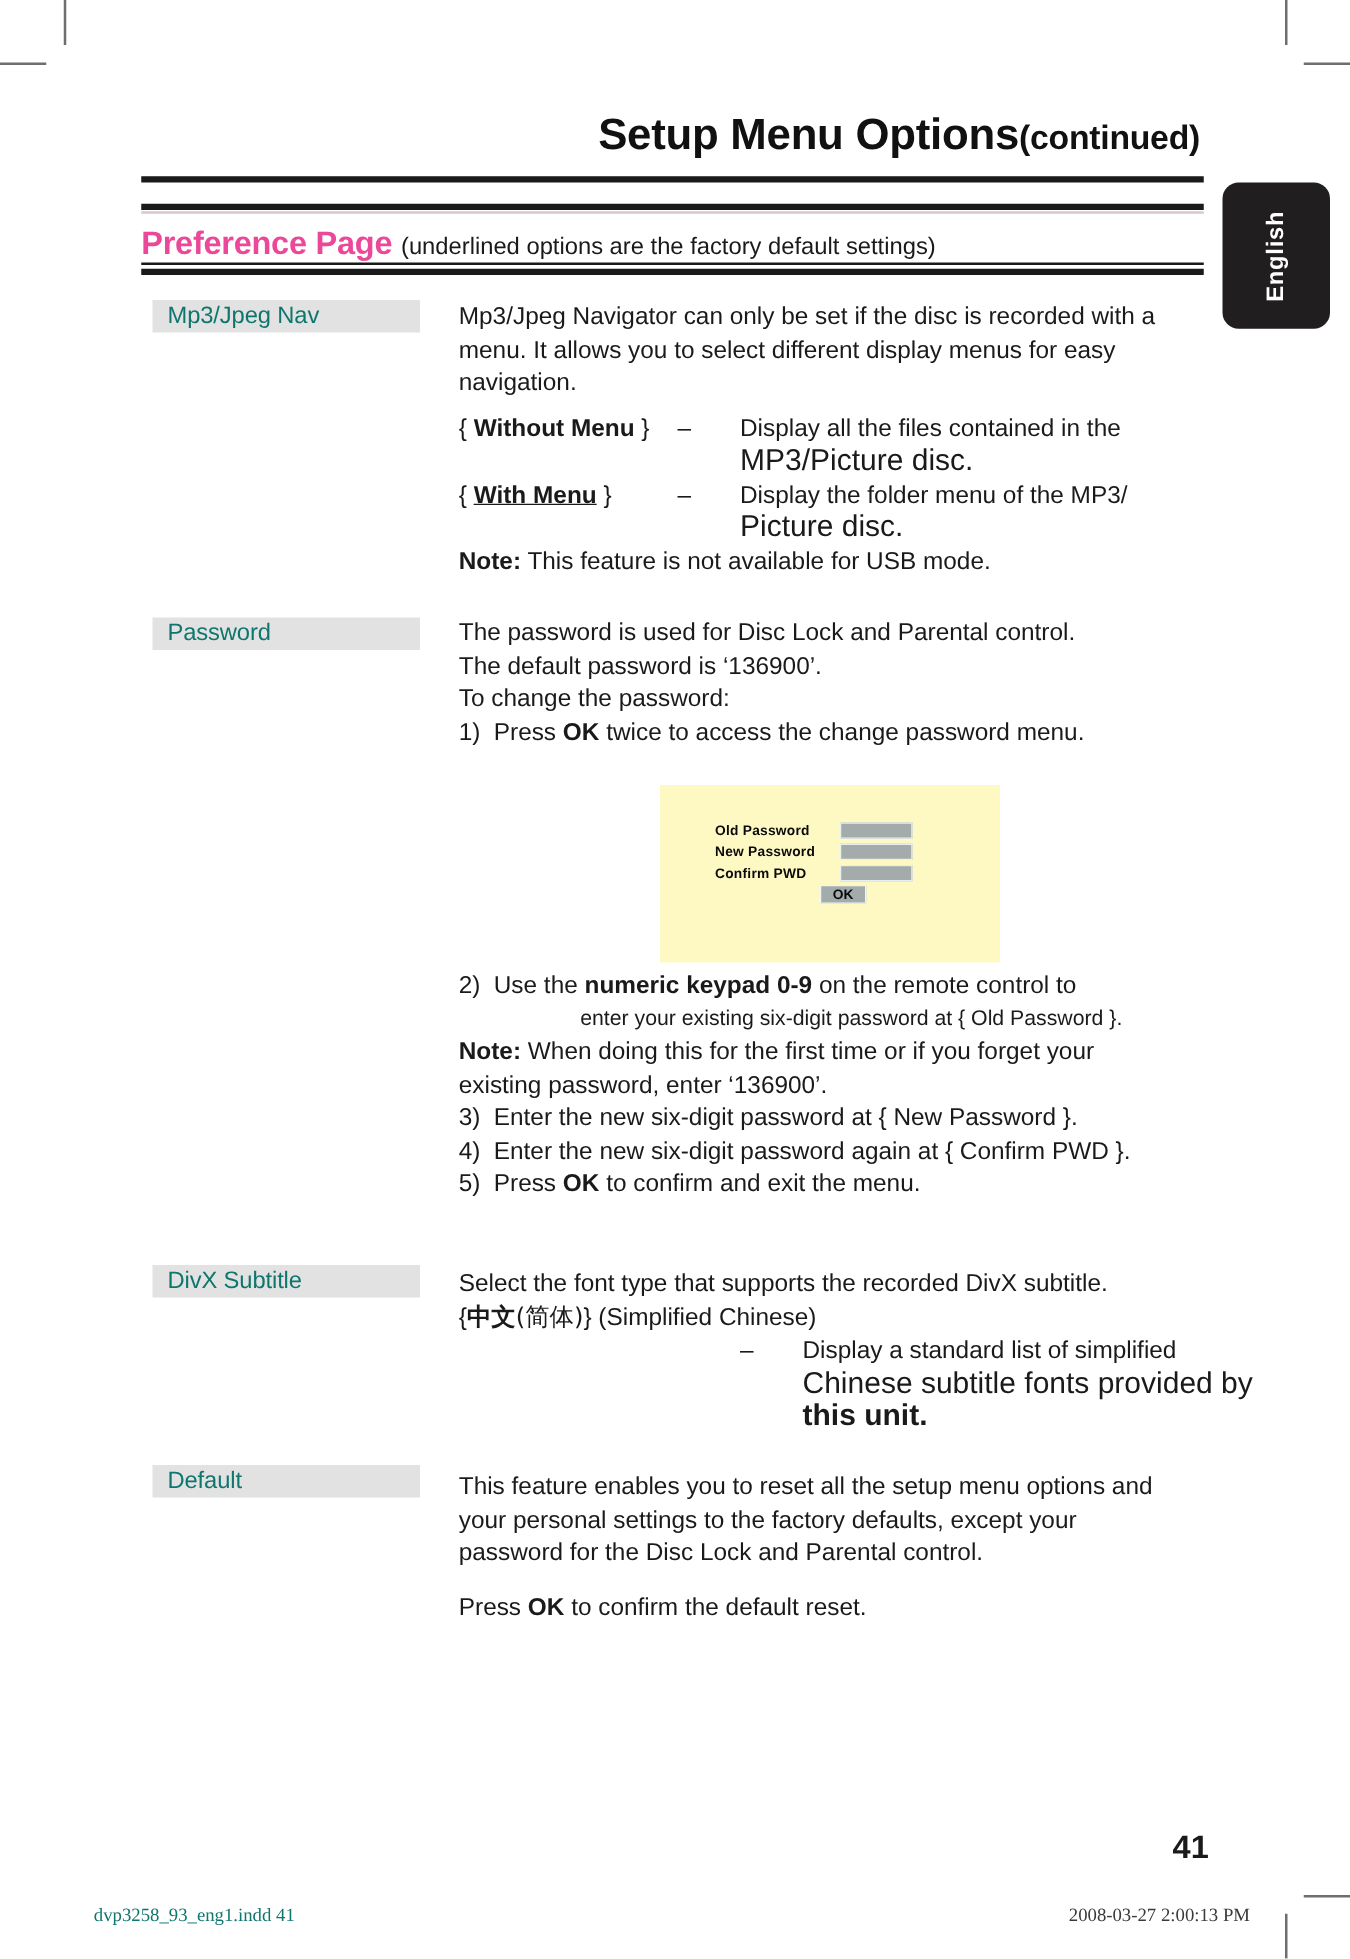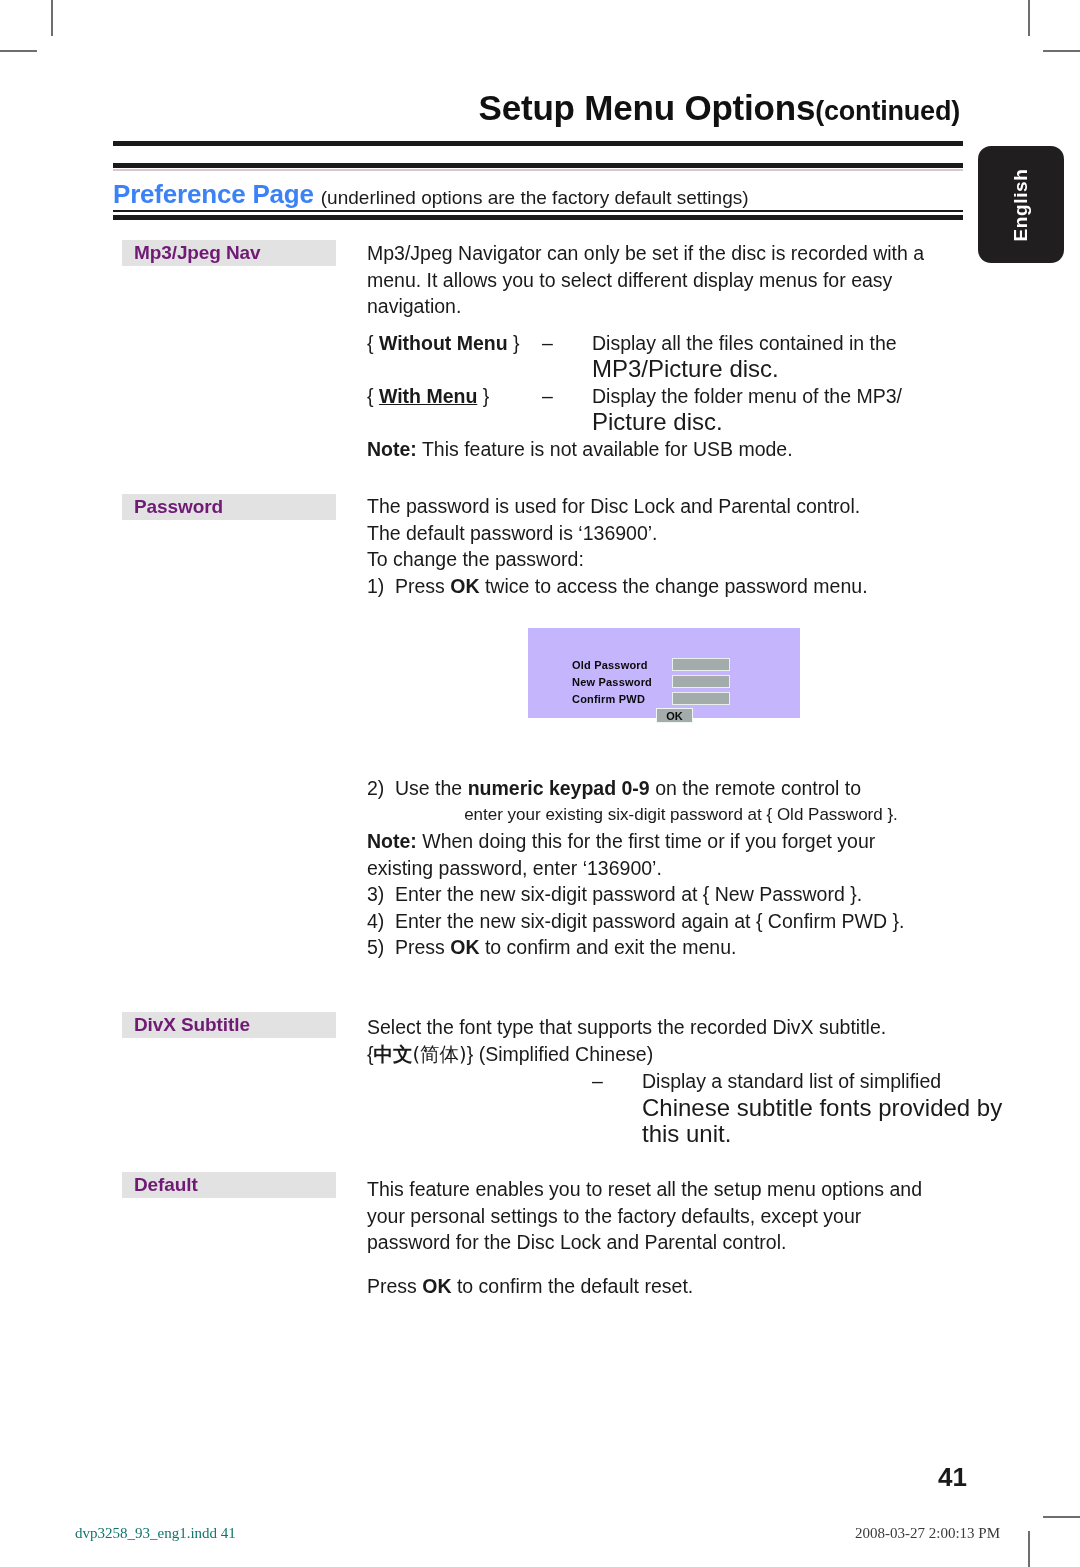--- a/index.html
+++ b/index.html
@@ -63,21 +63,21 @@
     top: 176px;
     width: 850px;
     height: 34px;
     display: flex;
     align-items: flex-end;
     white-space: nowrap;
   }
   .pref-title {
     font-size: 26px;
     font-weight: bold;
-    color: #3b82f6;
+    color: #ec4899;
     letter-spacing: -0.2px;
   }
   .pref-sub {
     font-size: 19px;
     color: #1a1a1a;
     margin-left: 7px;
     padding-bottom: 1px;
     margin-top: 28px;
   }
 
@@ -113,22 +113,22 @@
     position: absolute;
     left: 122px;
     width: 214px;
     height: 26px;
     background: #e2e2e2;
     display: flex;
     align-items: center;
   }
   .label-box span {
     font-size: 19px;
-    font-weight: bold;
-    color: #701a75;
+    font-weight: normal;
+    color: #0f766e;
     padding-left: 12px;
     letter-spacing: -0.1px;
   }
 
   .body-col {
     position: absolute;
     left: 367px;
     width: 600px;
   }
   .line {
@@ -178,22 +178,22 @@
     text-align: center;
   }
   .hang .ind { display: inline-block; width: 28px; }
 
   
   .osd {
     position: absolute;
     left: 528px;
     top: 628px;
     width: 272px;
-    height: 90px;
-    background: #c4b5fd;
+    height: 142px;
+    background: #fef9c3;
   }
   .osd-fields {
     position: absolute;
     left: 44px;
     top: 28px;
     display: flex;
     flex-direction: column;
     gap: 0px;
   }
   .osd-row {
@@ -403,21 +403,21 @@
       <div class="line">Select the font type that supports the recorded DivX subtitle.</div>
       <div class="line">
         <span>{</span><b class="cjk">中文</b><span class="cjk">(简体)</span><span>}</span>
         <span>(Simplified Chinese)</span>
       </div>
       <div class="dash-desc" style="margin-left:225px;">
         <span class="d">–</span>
         <span>Display a standard list of simplified</span>
       </div>
       <div class="indent-desc" style="margin-left:275px;">Chinese subtitle fonts provided by</div>
-      <div class="indent-desc" style="margin-left:275px;">this unit.</div>
+      <div class="indent-desc" style="margin-left:275px;font-weight:bold;">this unit.</div>
     </div>
   </div>
 
   <div class="section" style="top:0;">
     <div class="label-box" style="top:1172px;">
       <span>Default</span>
     </div>
     <div class="body-col" style="top:1176px;">
       <div class="line">This feature enables you to reset all the setup menu options and</div>
       <div class="line">your personal settings to the factory defaults, except your</div>

